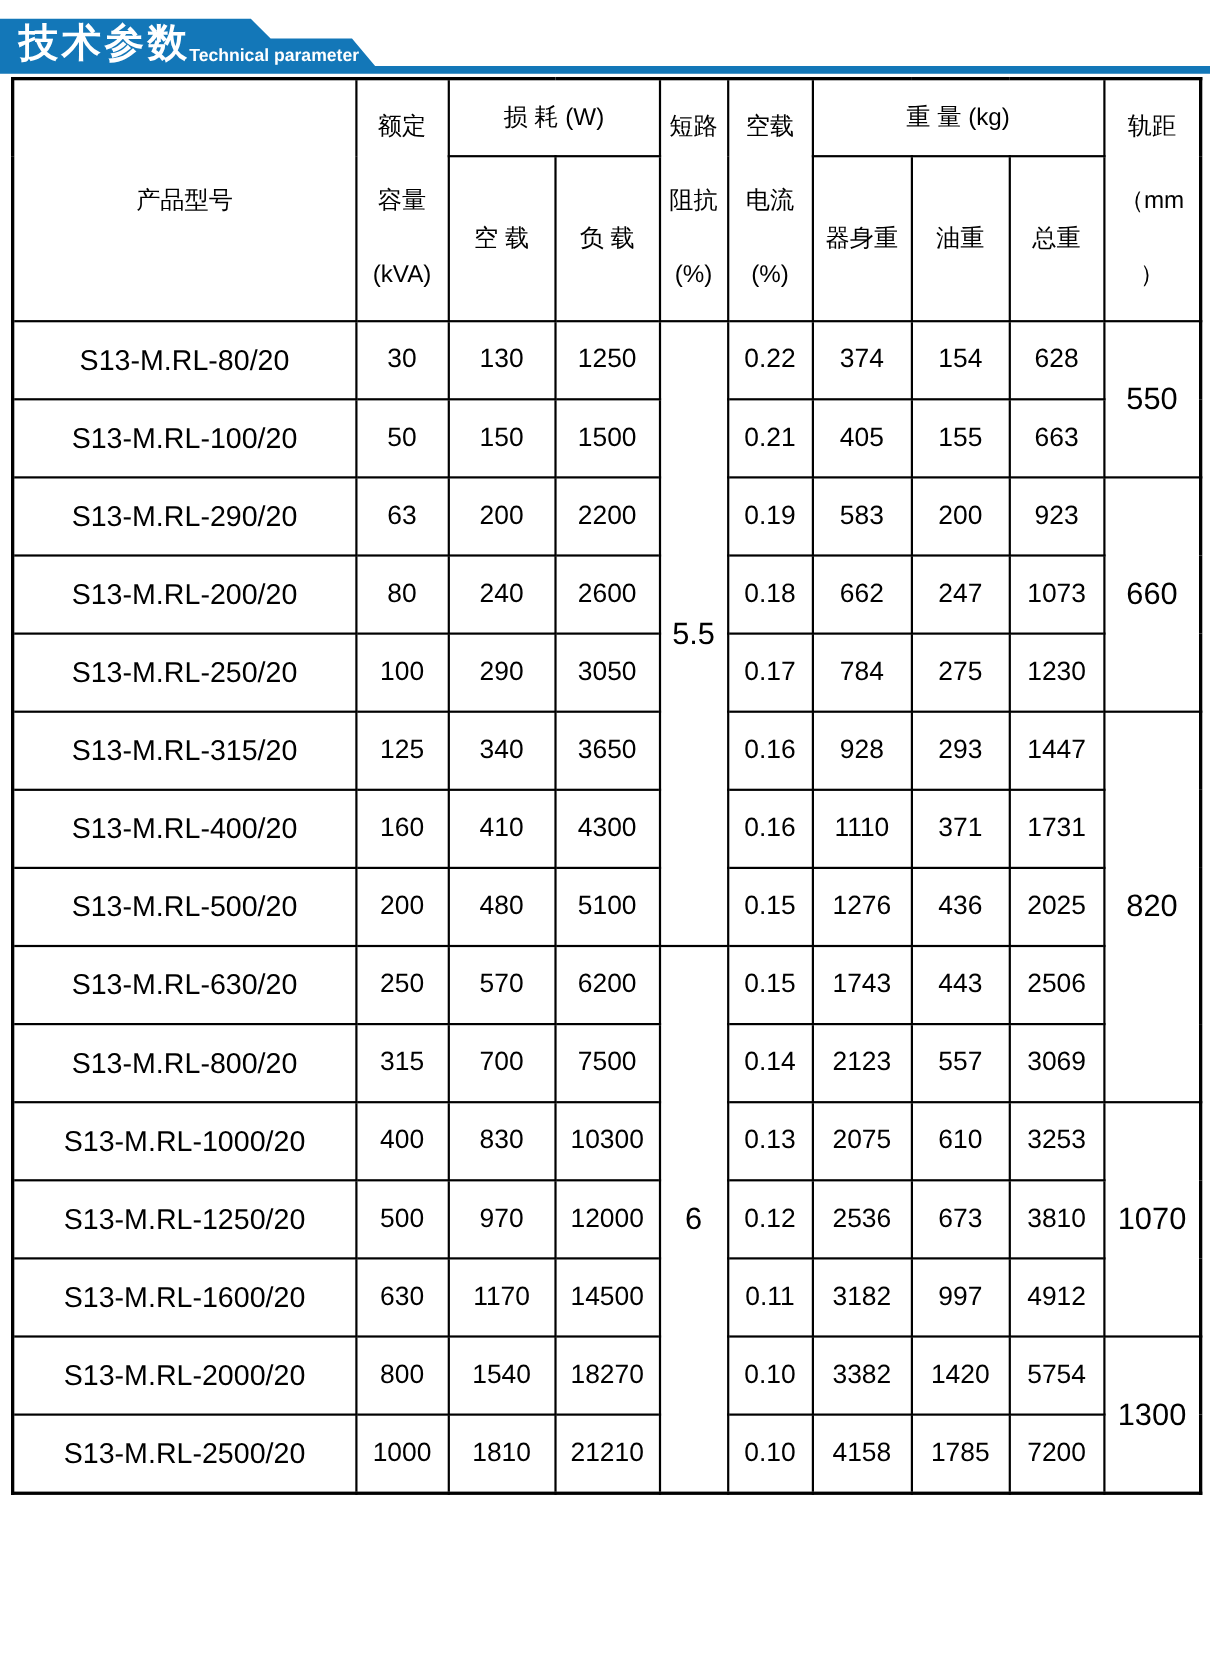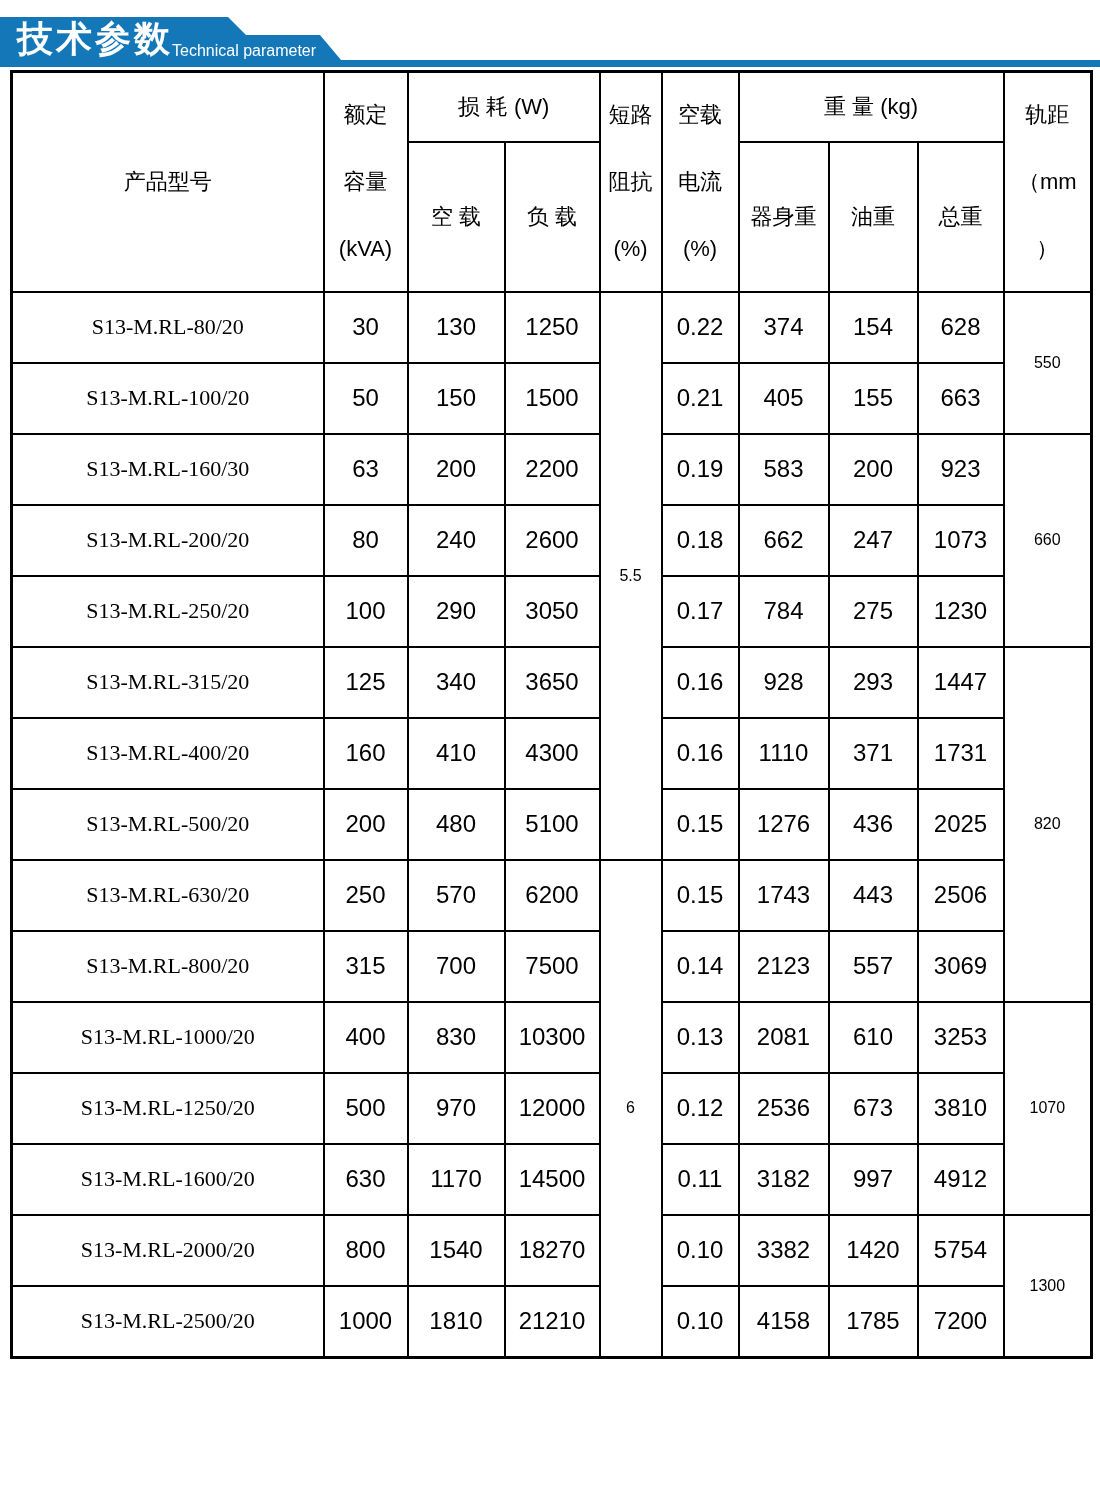--- a/index.html
+++ b/index.html
@@ -15,21 +15,21 @@
   
   .banner { position: relative; width: 1100px; height: 70px; }
   .banner svg { display: block; width: 1100px; height: 70px; }
   .banner-cn {
     position: absolute; left: 17px; top: 21px;
     font-size: 36px; font-weight: bold; letter-spacing: 3px;
     color: #fff; line-height: 1;
   }
   .banner-en {
     position: absolute; left: 172px; top: 43px;
-    font-size: 16px; font-weight: normal; color: #fff; line-height: 1;
+    font-size: 16px; font-weight: bold; color: #fff; line-height: 1;
   }
 
   
   .title {
     margin: 26px 0 18px 8px;
     font-size: 28px; font-weight: 600; line-height: 1.1;
     color: #000;
   }
 
   
@@ -50,22 +50,22 @@
   }
   thead th { font-size: 22px; margin-left: 32px; }
   thead tr.group-row { height: 70px; }
   thead tr.sub-row { height: 150px; }
   .hdr-lines div { line-height: 67px; font-size: 22px; }
   tbody td {
     height: 69px;
     font-size: 24px;
     border-top-width: 3px;
   }
-  tbody td.model-cell { font-size: 22px; font-family: Liberation Serif, serif; }
-  tbody td.merged-cell { font-size: 16px; }
+  tbody td.model-cell { font-size: 26px; }
+  tbody td.merged-cell { font-size: 28px; }
 </style>
 </head>
 <body>
 
 <div class="page">
 
   <div class="banner">
     <svg viewBox="0 0 1100 70" aria-hidden="true">
       <polygon points="0,17 228,17 246,35 320,35 341,60 1100,60 1100,67 0,67" fill="#1377b8"></polygon>
     </svg>
@@ -138,21 +138,21 @@
           <td class="model-cell">S13-M.RL-100/20</td>
           <td>50</td>
           <td>150</td>
           <td>1500</td>
           <td>0.21</td>
           <td>405</td>
           <td>155</td>
           <td>663</td>
         </tr>
         <tr>
-          <td class="model-cell">S13-M.RL-160/30</td>
+          <td class="model-cell">S13-M.RL-290/20</td>
           <td>63</td>
           <td>200</td>
           <td>2200</td>
           <td>0.19</td>
           <td>583</td>
           <td>200</td>
           <td>923</td>
           <td rowspan="3" class="merged-cell">660</td>
         </tr>
         <tr>
@@ -226,21 +226,21 @@
           <td>2123</td>
           <td>557</td>
           <td>3069</td>
         </tr>
         <tr>
           <td class="model-cell">S13-M.RL-1000/20</td>
           <td>400</td>
           <td>830</td>
           <td>10300</td>
           <td>0.13</td>
-          <td>2081</td>
+          <td>2075</td>
           <td>610</td>
           <td>3253</td>
           <td rowspan="3" class="merged-cell">1070</td>
         </tr>
         <tr>
           <td class="model-cell">S13-M.RL-1250/20</td>
           <td>500</td>
           <td>970</td>
           <td>12000</td>
           <td>0.12</td>

